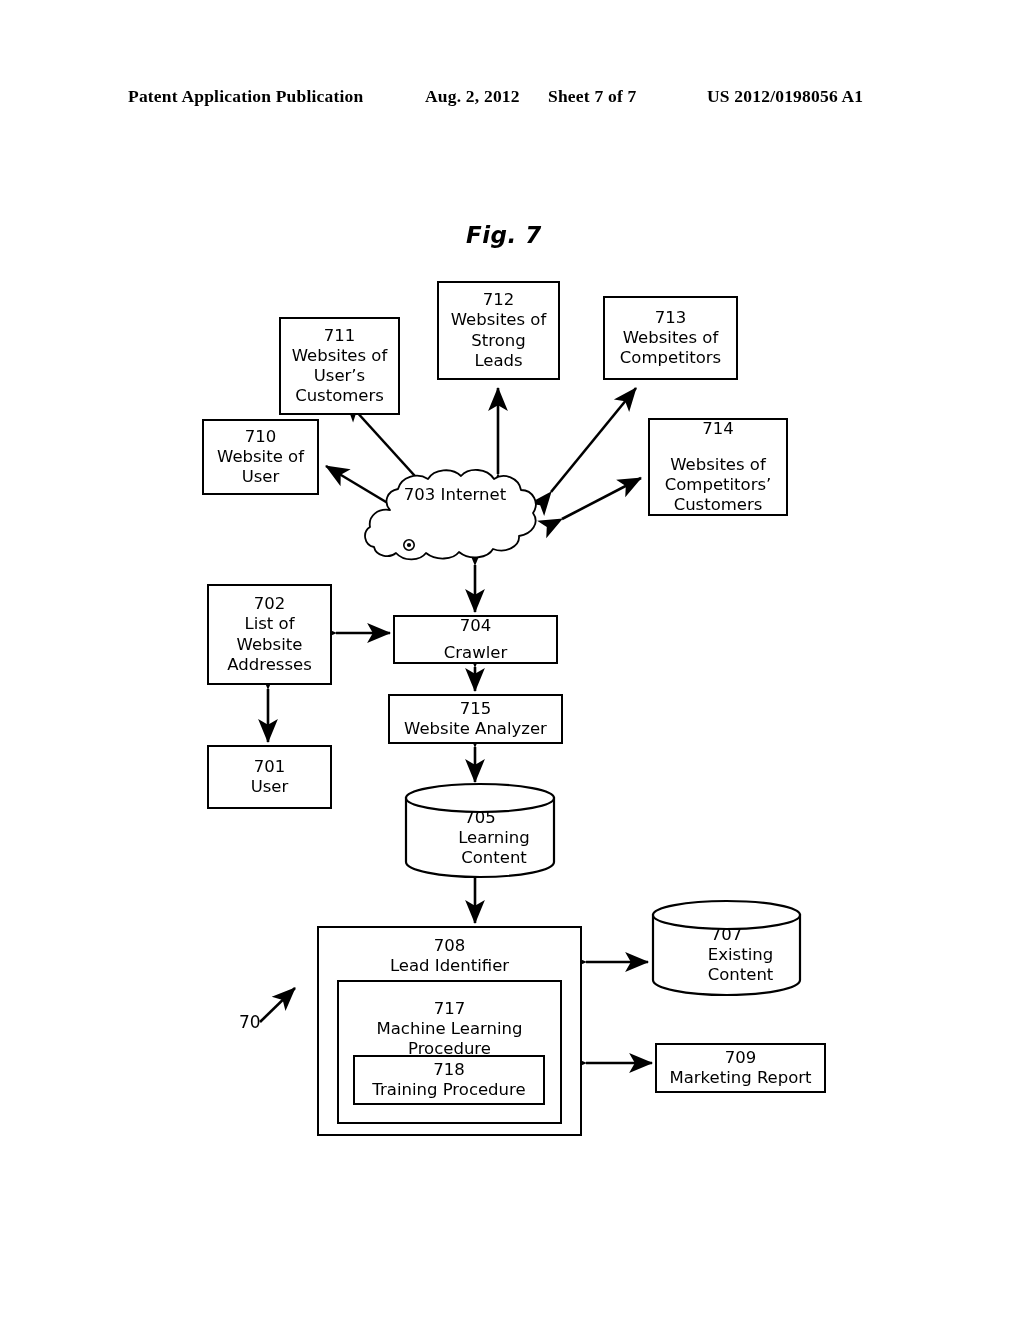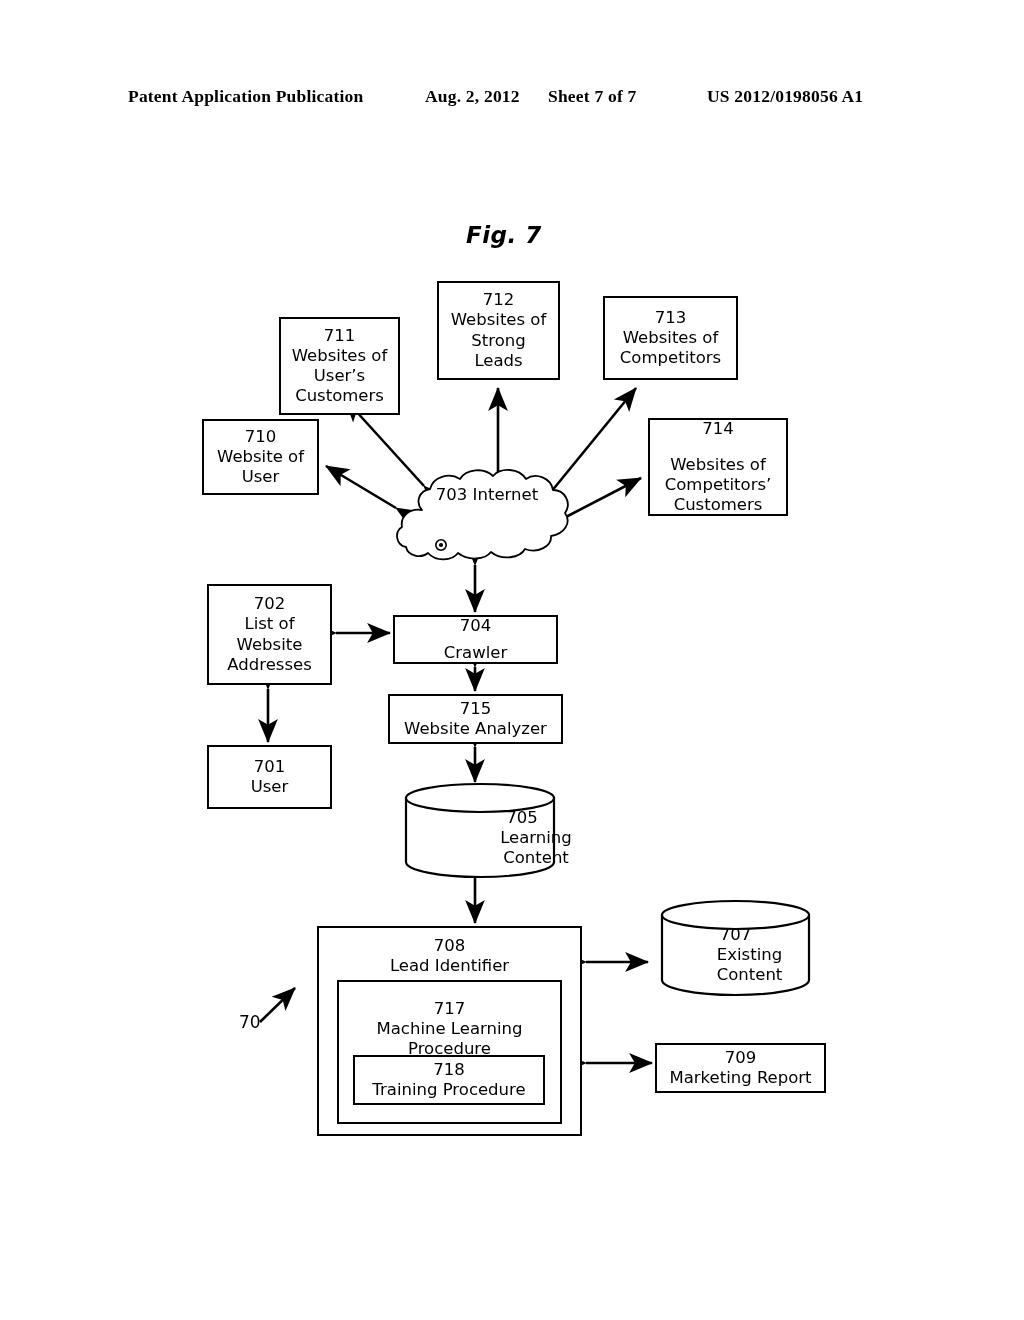--- a/index.html
+++ b/index.html
@@ -90,21 +90,21 @@
     width: 100%;
     text-align: center;
     font-size: 16.5px;
     line-height: 1.22;
   }
   .cylinder .cap { white-space: pre-line; display: block; padding-left: 28px; }
 
   
   #cloud-internet {
     position: absolute;
-    left: 392px;
+    left: 360px;
     top: 466px;
     width: 190px;
     height: 100px;
     z-index: 3;
   }
   #cloud-internet svg { position: absolute; left: 0; top: 0; }
   #cloud-internet .cloud-text {
     position: absolute;
     left: 0;
     top: 19px;
@@ -262,28 +262,28 @@
 <div class="node" id="n715" style="left:388px; top:694px; width:175px; height:50px;">
   <span class="ref">715</span>
   <span class="cap">Website Analyzer</span>
 </div>
 
 <div class="cylinder" id="n705" style="left:404px; top:783px; width:152px; height:94px;">
   <svg width="152" height="94" viewBox="0 0 152 94" xmlns="http://www.w3.org/2000/svg">
     <path d="M2,15 L2,79 A74,15 0 0 0 150,79 L150,15 Z" fill="#ffffff" stroke="#000000" stroke-width="2.2"></path>
     <ellipse cx="76" cy="15" rx="74" ry="14" fill="#ffffff" stroke="#000000" stroke-width="2.2"></ellipse>
   </svg>
-  <div class="cyl-text" style="top:25px;margin-left:42px;">
+  <div class="cyl-text" style="top:25px;">
     <span class="ref">705</span>
     <span class="cap">Learning
 Content</span>
   </div>
 </div>
 
-<div class="cylinder" id="n707" style="left:651px; top:900px; width:151px; height:95px;margin-left:9px;">
+<div class="cylinder" id="n707" style="left:651px; top:900px; width:151px; height:95px;">
   <svg width="151" height="95" viewBox="0 0 151 95" xmlns="http://www.w3.org/2000/svg">
     <path d="M2,15 L2,80 A73.5,15 0 0 0 149,80 L149,15 Z" fill="#ffffff" stroke="#000000" stroke-width="2.2"></path>
     <ellipse cx="75.5" cy="15" rx="73.5" ry="14" fill="#ffffff" stroke="#000000" stroke-width="2.2"></ellipse>
   </svg>
   <div class="cyl-text" style="top:25px;">
     <span class="ref">707</span>
     <span class="cap">Existing
 Content</span>
   </div>
 </div>

